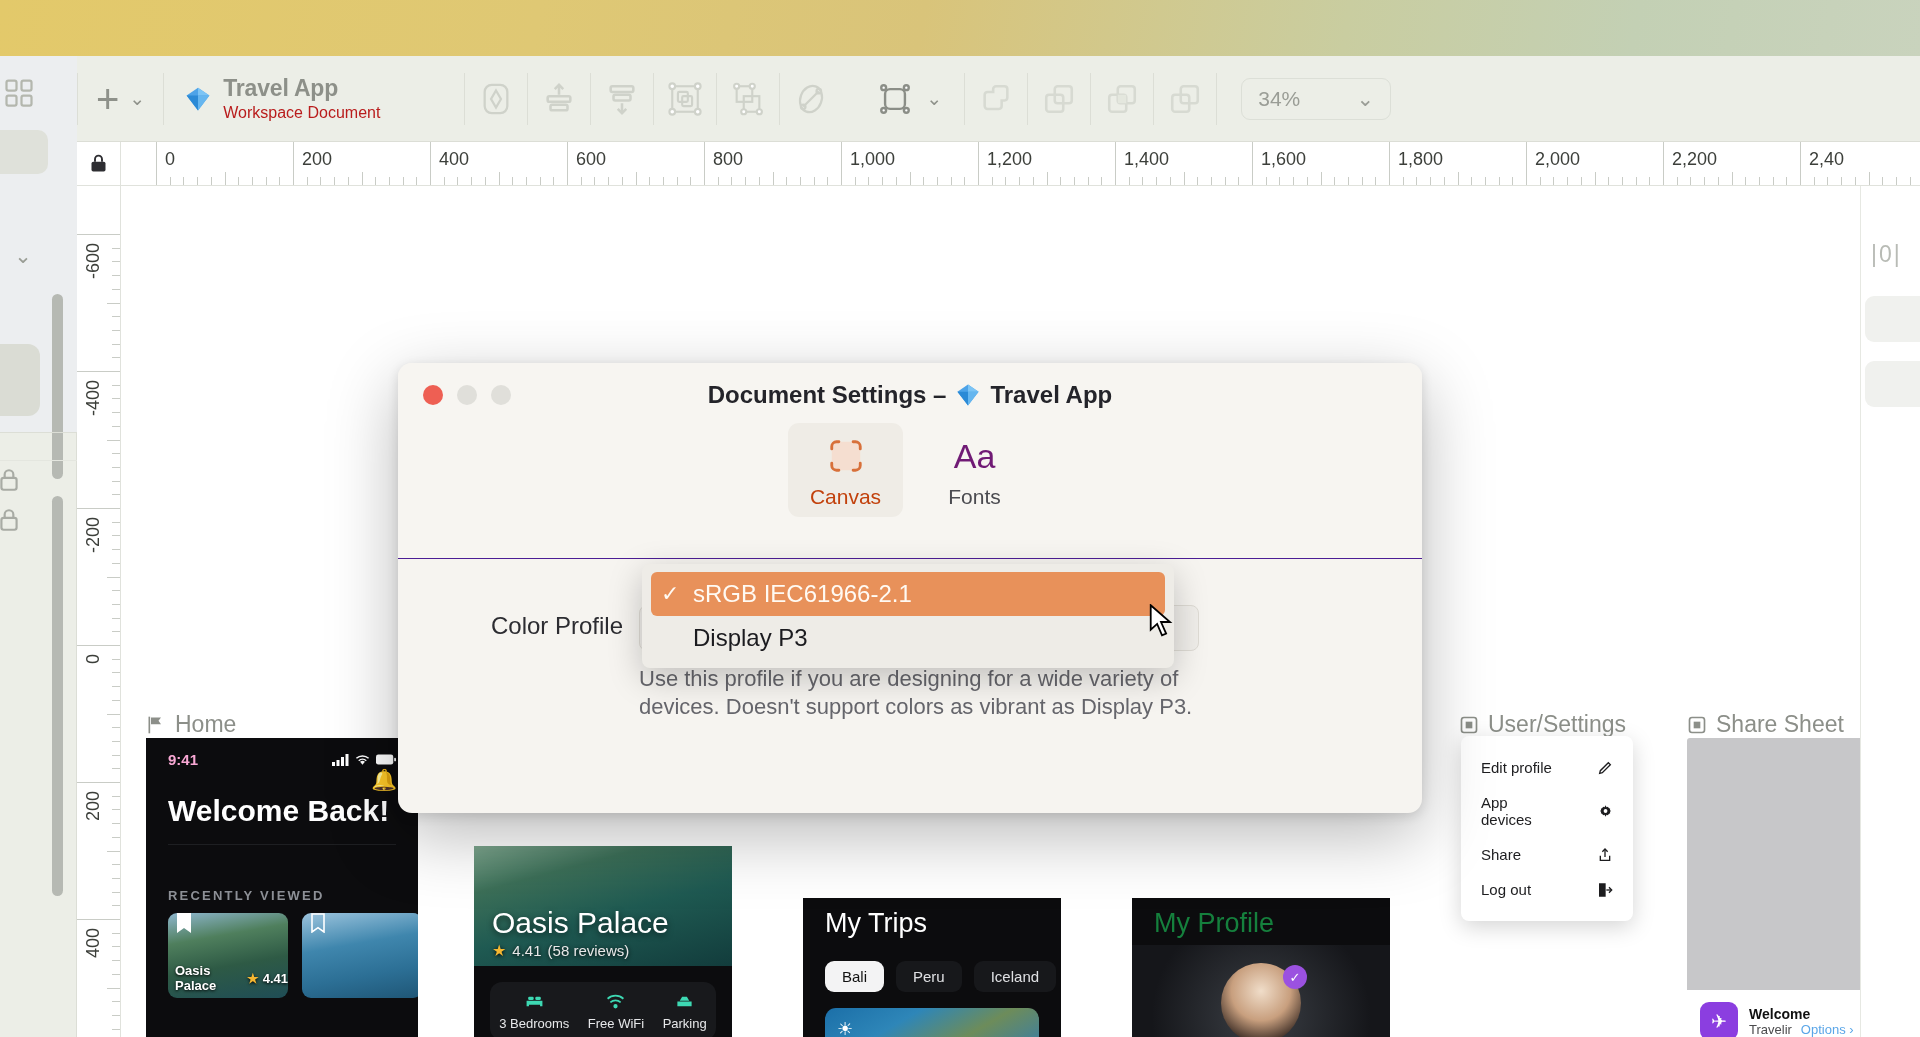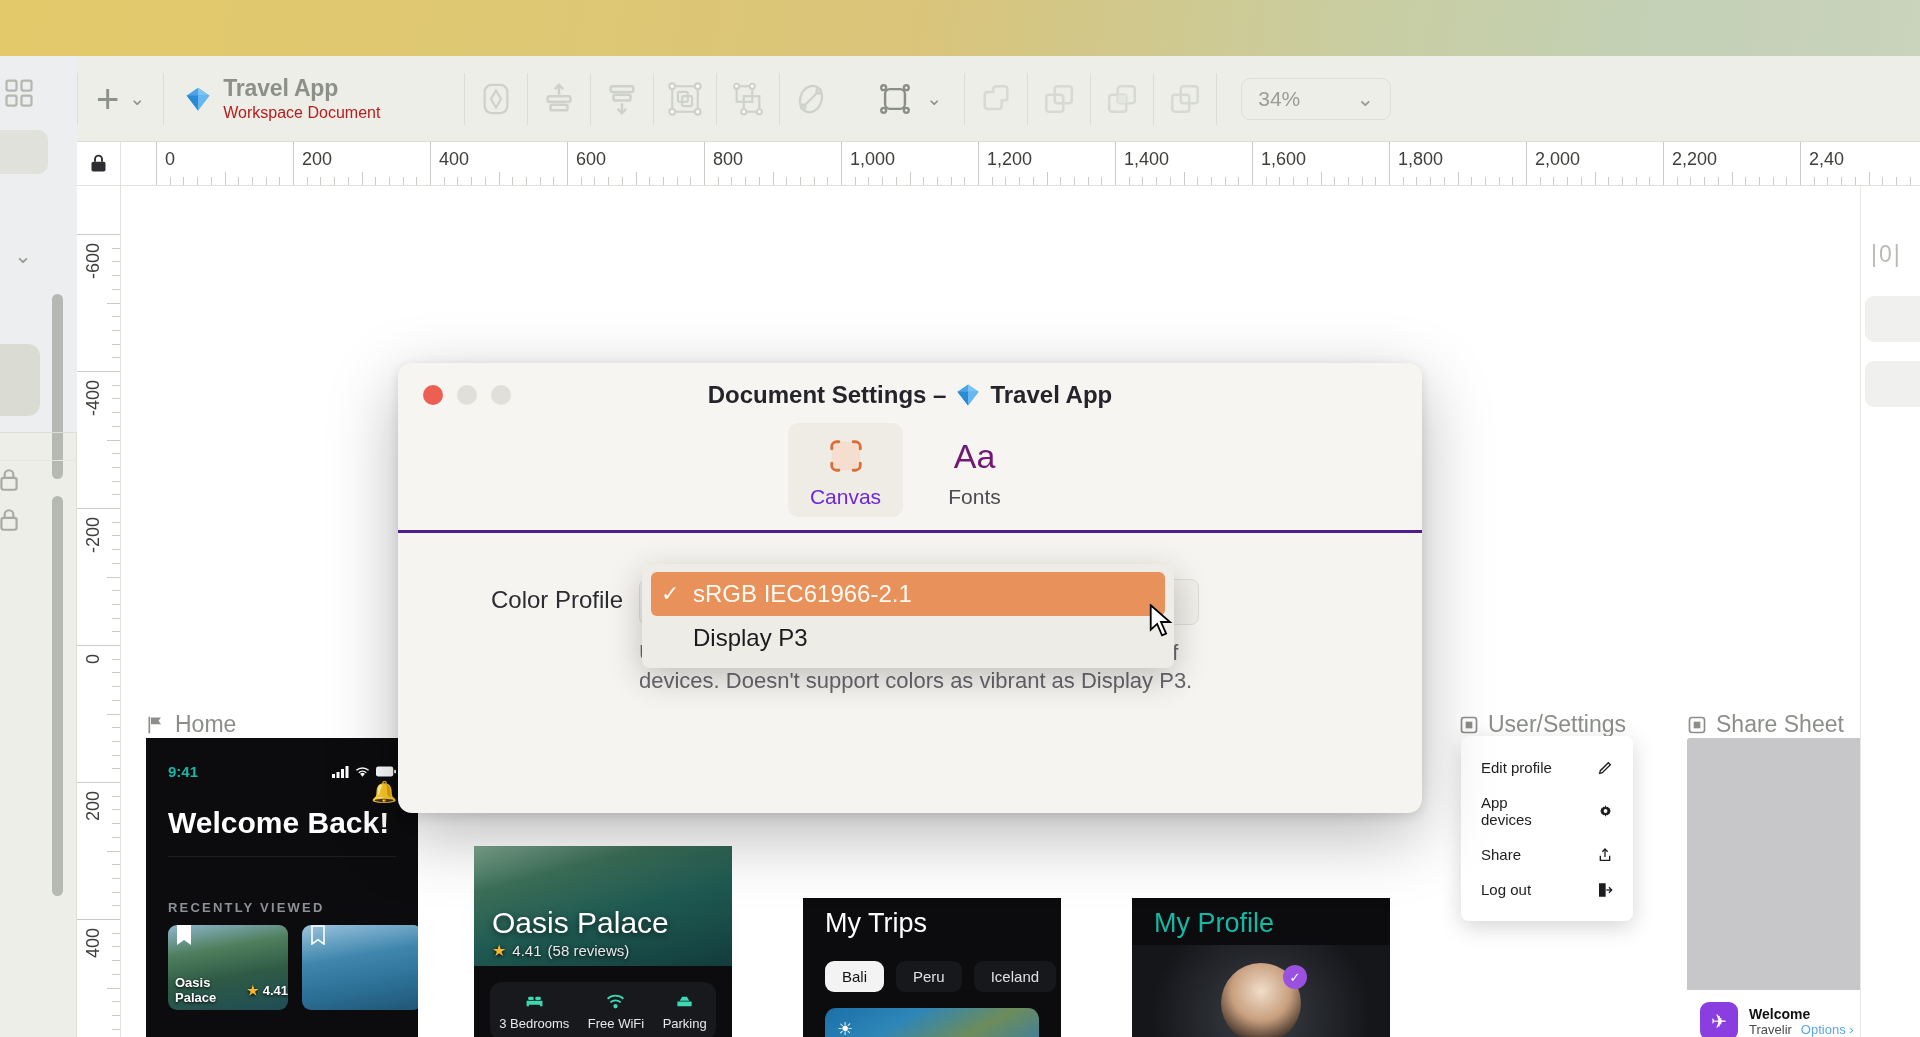--- a/index.html
+++ b/index.html
@@ -95,21 +95,21 @@
 
   
   .ab-label{
     position:absolute; font-size:23px; color:#8c8f89; display:flex; align-items:center; gap:9px;
     white-space:nowrap;
   }
   .ab-label svg{ width:20px; height:20px; flex:none; }
   .artboard{ position:absolute; background:#0c0c0e; overflow:hidden; }
 
   .ph-status{ display:flex; justify-content:space-between; align-items:center;
-              padding:25px 22px 4px; color:#14b8a6; font-size:15px; font-weight:bold;}
+              padding:13px 22px 4px; color:#f9a8d4; font-size:15px; font-weight:bold;}
   .ph-bars{ display:flex; align-items:center; gap:6px;}
 
   .wb-head{ padding:6px 22px 18px; position:relative;}
   .wb-bell{ position:absolute; right:20px; top:-4px; font-size:21px; color:#3dd9b3;}
   .wb-title{ color:#fff; font-size:30px; font-weight:bold; margin-top:16px;}
   .wb-divider{ height:1px; background:#1e1f22; margin-top:16px;}
   .searchbar{ margin:22px 22px 0; background:#1c1d20; border-radius:10px; height:40px;
               display:flex; align-items:center; gap:10px; padding:0 14px; color:#b2b4b8; font-size:16px;}
   .sect-head{ color:#8d9096; font-size:13px; letter-spacing:2.2px; font-weight:bold; margin:25px 0 10px 22px;}
   .cardrow{ display:flex; gap:14px; padding-left:22px;}
@@ -131,21 +131,21 @@
 
   
   .t-title{ color:#fff; font-size:27px; font-weight:500; padding:10px 0 0 22px; }
   .chips{ display:flex; gap:12px; padding:22px 0 0 22px; }
   .chip{ padding:7px 17px; border-radius:9px; background:#17181b; color:#dfe0e3; font-size:15px; flex:none;}
   .chip.on{ background:#f3f3f4; color:#111; }
   .tripimg{ margin:16px 22px 0; height:105px; border-radius:11px; position:relative; overflow:hidden;}
   .sun{ position:absolute; left:12px; top:10px; color:#fff; font-size:18px; }
 
   
-  .p-title{ color:#14b8a6; font-size:27px; font-weight:500; padding:10px 0 0 22px; }
+  .p-title{ color:#15803d; font-size:27px; font-weight:500; padding:10px 0 0 22px; }
   .p-hero{ height:180px; position:relative; margin-top:6px;
            background:radial-gradient(circle at 50% 40%, #3b3f45 0%, #15161a 65%); overflow:hidden;}
   .avatar{ position:absolute; left:50%; top:18px; transform:translateX(-50%);
            width:80px; height:80px; border-radius:50%; overflow:hidden; background:#d8cfc6;}
   .verif{ position:absolute; left:calc(50% + 22px); top:20px; width:24px; height:24px; border-radius:50%;
           background:#9b51e0; display:flex; align-items:center; justify-content:center; color:#fff; font-size:13px;}
 
   
   .menu{
     position:absolute; background:#fff; border-radius:8px; box-shadow:0 6px 22px rgba(0,0,0,.17);
@@ -166,35 +166,35 @@
   .sheet-opt{ color:#5aa6e8; }
 
   
   .modal-shadow{
     position:absolute; left:398px; top:307px; width:1024px; height:450px;
     border-radius:14px; background:#f6f4f0;
     box-shadow:0 22px 70px rgba(0,0,0,.28), 0 3px 12px rgba(0,0,0,.12);
     overflow:visible;
   }
   .modal-top{
-    height:170px; background:#f7f5f1; border-radius:14px 14px 0 0;
-    border-bottom:3px solid #4c1d95; position:relative;
+    height:196px; background:#f7f5f1; border-radius:14px 14px 0 0;
+    border-bottom:1px solid #4c1d95; position:relative;
   }
   .traffic{ position:absolute; left:25px; top:22px; display:flex; gap:14px; }
   .tl{ width:20px; height:20px; border-radius:50%; }
   .tl.r{ background:#ee5f53; } .tl.y{ background:#e0dfda; } .tl.g{ background:#e0dfda; }
   .modal-title{
     position:absolute; left:0; right:0; top:18px; text-align:center;
     font-size:24px; font-weight:bold; color:#24242a;
     display:flex; align-items:center; justify-content:center; gap:9px;
   }
   .segs{ position:absolute; left:0; right:0; top:60px; display:flex; justify-content:center; gap:14px;}
   .seg{ width:115px; padding:12px 0 8px; border-radius:11px; display:flex; flex-direction:column;
         align-items:center; gap:8px; font-size:21px; color:#4b4b50;}
-  .seg.active{ background:#efece6; color:#6d28d9; }
+  .seg.active{ background:#efece6; color:#c2410c; }
   .seg .g{ height:42px; display:flex; align-items:center; justify-content:center; }
   .modal-body{ padding:46px 0 0 0; position:relative; height:280px; }
   .row{ display:flex; align-items:flex-start; padding:0 50px; gap:16px;}
   .row-label{ font-size:24px; color:#2c2c31; width:175px; text-align:right; padding-top:7px; flex:none;}
   .row-right{ flex:1; }
   .select{
     width:560px; height:46px; border-radius:8px; background:#f0eeea;
     border:1px solid #dedbd4;
   }
   .helptext{ font-size:22px; color:#66666c; line-height:1.26; width:620px; margin-top:14px;}

